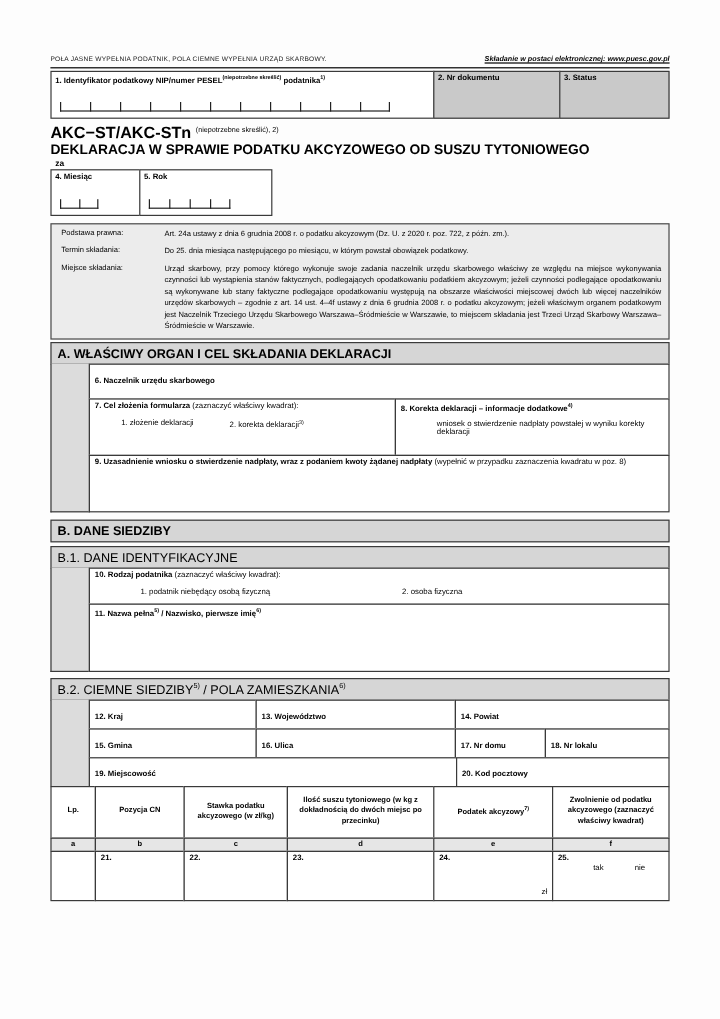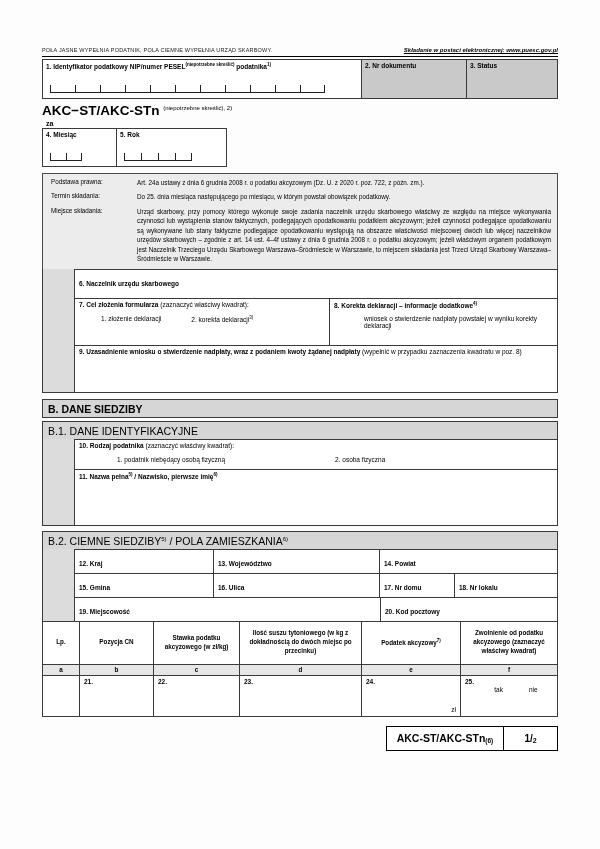--- a/index.html
+++ b/index.html
@@ -166,20 +166,21 @@
     <div class="box f3 gray">
       <div class="lbl">3. Status</div>
     </div>
   </div>
 
   <div class="titleblock">
     <div class="codeline">
       <span>AKC−ST/AKC-STn</span>
       <span class="codenote">(niepotrzebne skreślić), 2)</span>
     </div>
+    <div class="maintitle">DEKLARACJA W SPRAWIE PODATKU AKCYZOWEGO OD SUSZU TYTONIOWEGO</div>
     <div class="za">za</div>
   </div>
 
   <div class="row period-row">
     <div class="box f4">
       <div class="lbl">4. Miesiąc</div>
       <div class="comb comb2">
         <i></i>
           <i></i>
       </div>
@@ -203,20 +204,23 @@
     <div class="lrow">
       <span class="llabel">Termin składania:</span>
       <span class="ltext">Do 25. dnia miesiąca następującego po miesiącu, w którym powstał obowiązek podatkowy.</span>
     </div>
     <div class="lrow">
       <span class="llabel">Miejsce składania:</span>
       <span class="ltext">Urząd skarbowy, przy pomocy którego wykonuje swoje zadania naczelnik urzędu skarbowego właściwy ze względu na miejsce wykonywania czynności lub wystąpienia stanów faktycznych, podlegających opodatkowaniu podatkiem akcyzowym; jeżeli czynności podlegające opodatkowaniu są wykonywane lub stany faktyczne podlegające opodatkowaniu występują na obszarze właściwości miejscowej dwóch lub więcej naczelników urzędów skarbowych – zgodnie z art. 14 ust. 4–4f ustawy z dnia 6 grudnia 2008 r. o  podatku akcyzowym; jeżeli właściwym organem podatkowym jest Naczelnik Trzeciego Urzędu Skarbowego Warszawa–Śródmieście w Warszawie, to miejscem składania jest Trzeci Urząd Skarbowy Warszawa–Śródmieście w Warszawie.</span>
     </div>
   </div>
 
+  <div class="bar bold mt2">
+    <span>A. WŁAŚCIWY ORGAN I CEL SKŁADANIA DEKLARACJI</span>
+  </div>
   <div class="with-strip">
     <div class="strip"></div>
     <div class="seccontent">
       <div class="field f6">
         <span class="lbl">6. Naczelnik urzędu skarbowego</span>
       </div>
       <div class="hrow">
         <div class="field f7">
           <div class="lbl">
             <span>7. Cel złożenia formularza</span>
@@ -335,24 +339,14 @@
       <div class="tcell cf">
         <span>25.</span>
         <span class="yn">
           <span>tak</span>
           <span>nie</span>
         </span>
       </div>
     </div>
   </div>
 
-  <div class="footer">
-    <div class="fcode">
-      <span>AKC-ST/AKC-STn</span>
-        <span class="fsub">(6)</span>
-    </div>
-    <div class="fpage">
-      <span>1/</span>
-        <span class="fsub2">2</span>
-    </div>
-  </div>
 
 </div>
 
 </body></html>

